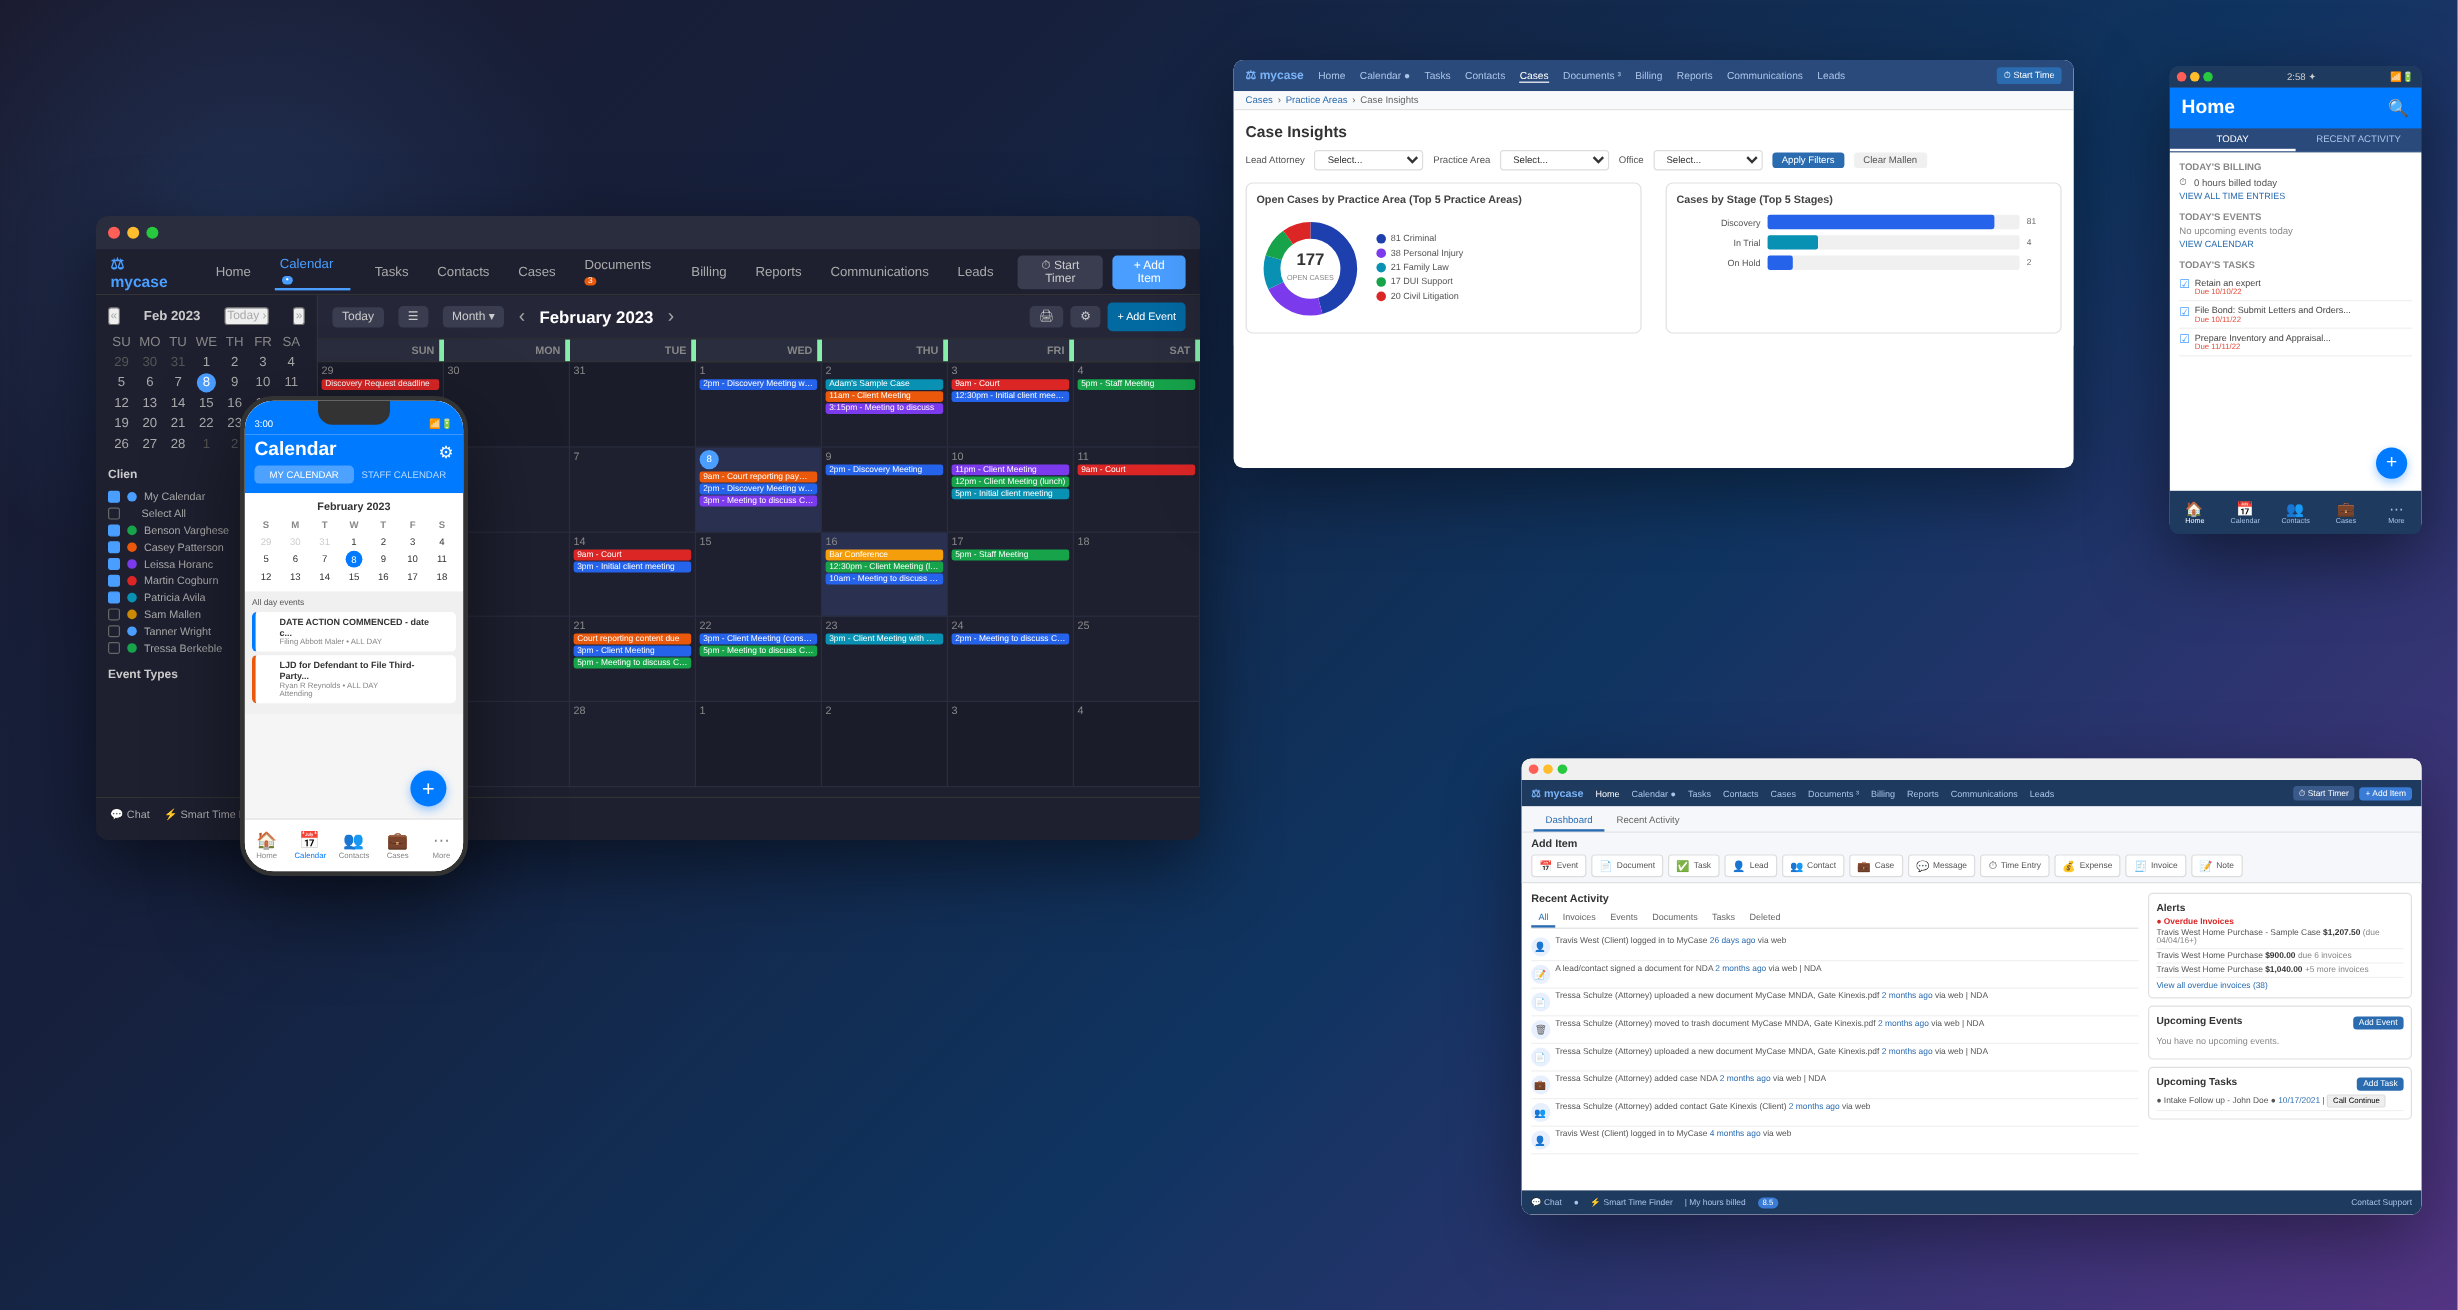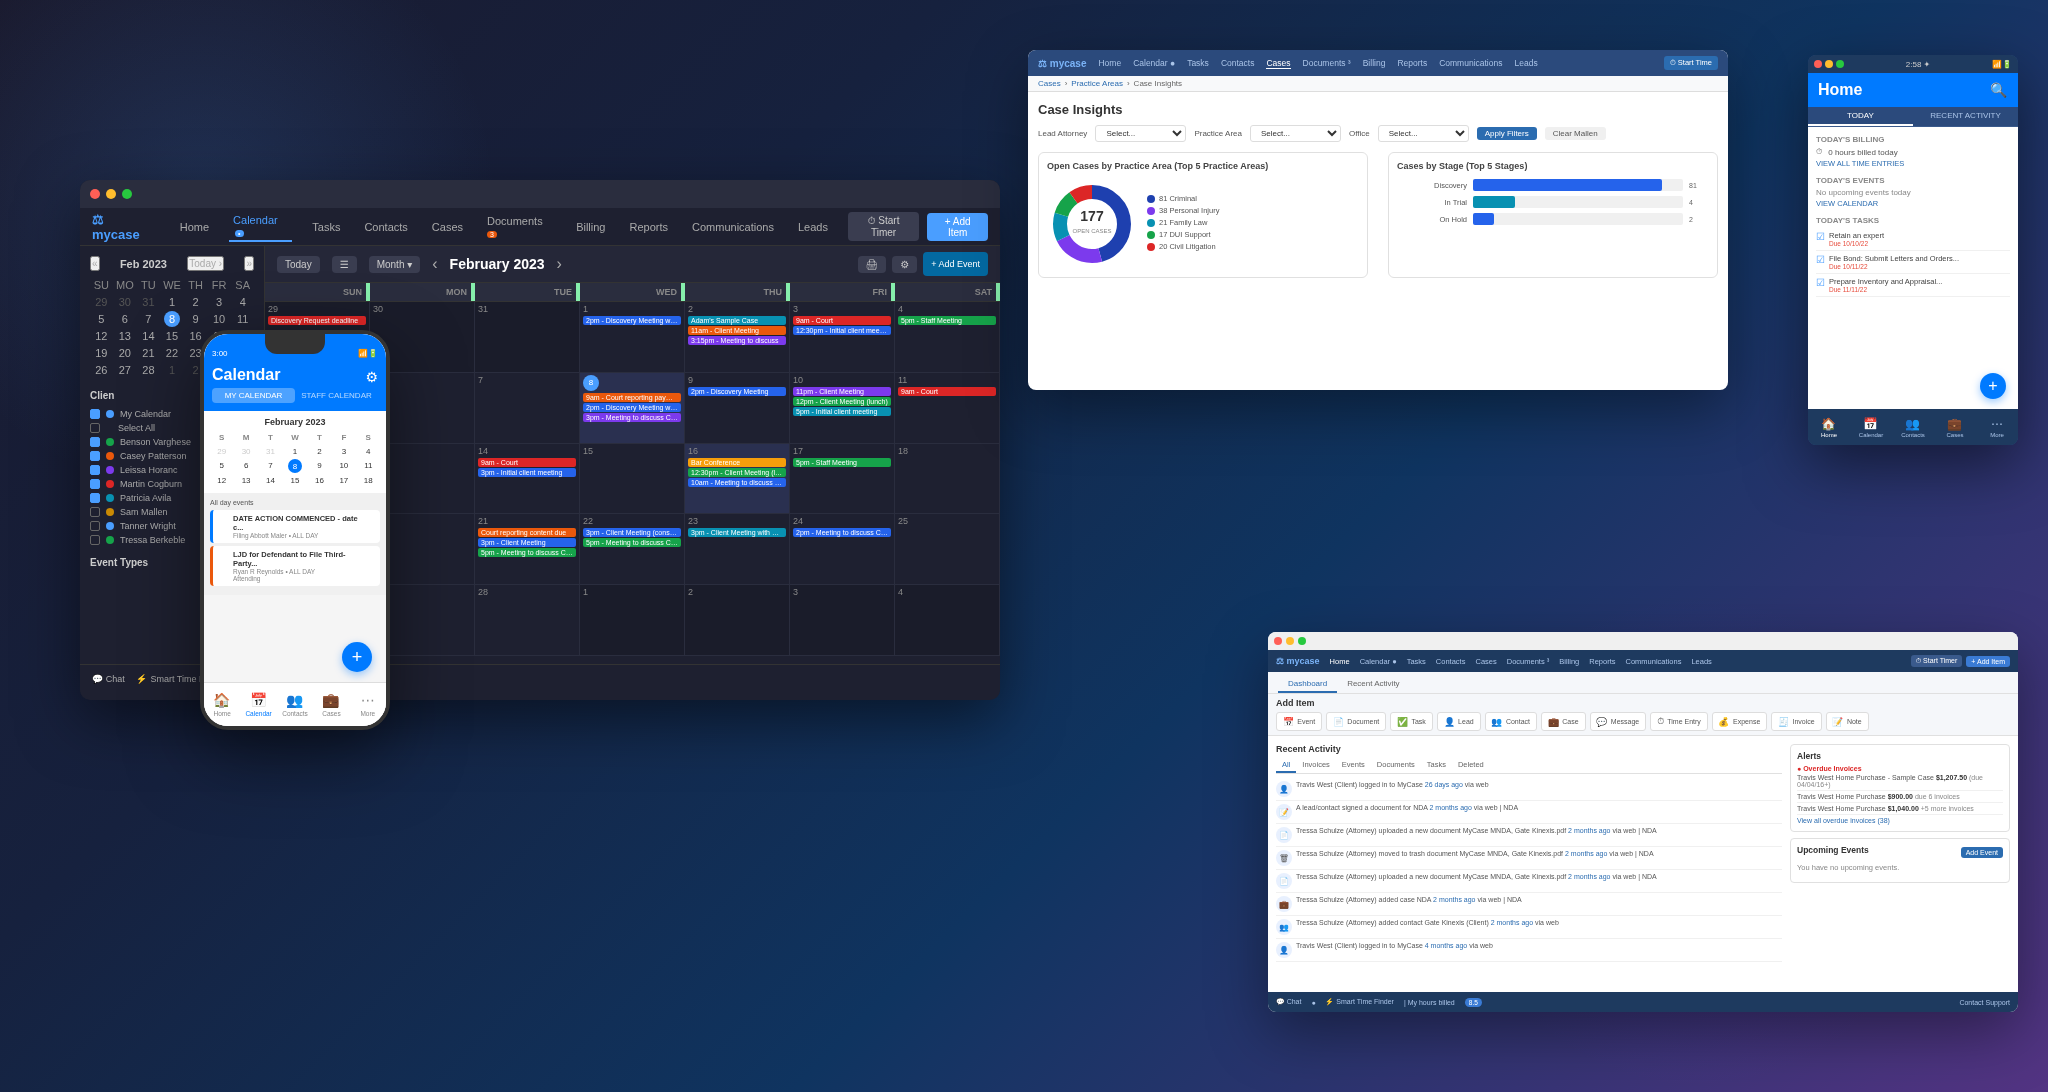--- a/index.html
+++ b/index.html
@@ -1506,20 +1506,32 @@
       </div>
 
       <div class="dw-alert-box">
         <div style="display:flex;justify-content:space-between;align-items:center;">
           <div class="dw-alert-title">Upcoming Events</div>
           <button style="background:#2b6cb0;color:white;border:none;font-size:7px;padding:2px 5px;border-radius:3px;cursor:pointer;">Add Event</button>
         </div>
         <div style="font-size:7.5px;color:#888;padding:4px 0;">You have no upcoming events.</div>
       </div>
 
+      <div class="dw-alert-box">
+        <div style="display:flex;justify-content:space-between;align-items:center;">
+          <div class="dw-alert-title">Upcoming Tasks</div>
+          <button style="background:#2b6cb0;color:white;border:none;font-size:7px;padding:2px 5px;border-radius:3px;cursor:pointer;">Add Task</button>
+        </div>
+        <div class="dw-alert-item">
+          <span>● Intake Follow up - John Doe ● </span>
+          <span style="color:#2b6cb0;">10/17/2021</span>
+          <span> | </span>
+          <button style="background:#eee;border:1px solid #ddd;font-size:6.5px;padding:1px 4px;border-radius:2px;cursor:pointer;">Call Continue</button>
+        </div>
+      </div>
     </div>
   </div>
 
   <div style="position:absolute;bottom:0;width:100%;background:#1e3a5f;height:20px;display:flex;align-items:center;padding:0 8px;gap:10px;">
     <span style="font-size:7px;color:#aac4e8;">💬 Chat</span>
     <span style="font-size:7px;color:#aac4e8;">●</span>
     <span style="font-size:7px;color:#aac4e8;">⚡ Smart Time Finder</span>
     <span style="font-size:7px;color:#aac4e8;">| My hours billed</span>
     <span style="background:#3a7bd5;color:white;font-size:6.5px;padding:1px 4px;border-radius:6px;">8.5</span>
     <span style="margin-left:auto;font-size:7px;color:#aac4e8;">Contact Support</span>

